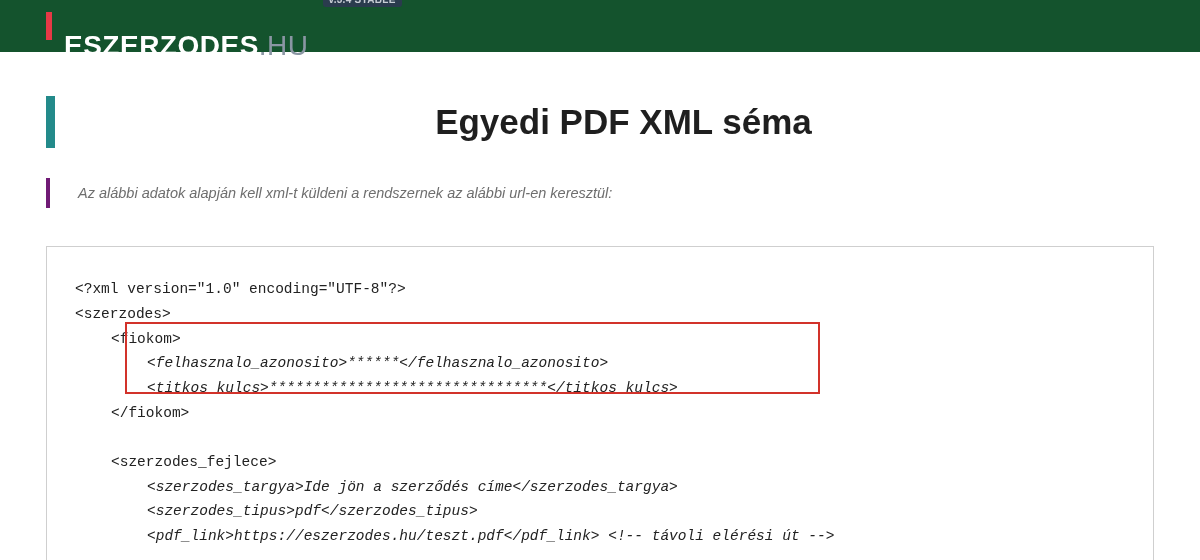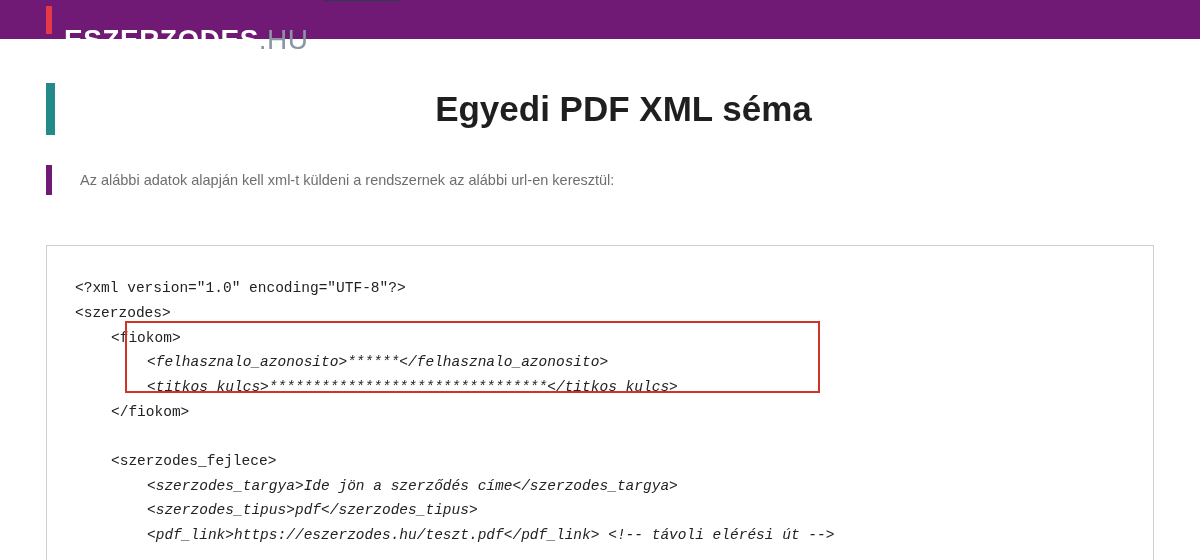--- a/index.html
+++ b/index.html
@@ -8,22 +8,22 @@
       box-sizing: border-box;
     }
     body {
       font-family: "Segoe UI", "Helvetica Neue", Arial, sans-serif;
       background: #ffffff;
       width: 1200px;
       height: 560px;
       overflow: hidden;
     }
     .header-bar {
-      background: #701a75;
-      height: 39px;
+      background: #14532d;
+      height: 52px;
       display: flex;
       align-items: center;
       padding: 14px 46px;
     }
     .logo {
       display: flex;
       align-items: flex-start;
       gap: 6px;
     }
     .logo-text {
@@ -74,23 +74,24 @@
       padding: 6px 0 6px 38px;
       margin-bottom: 30px;
       text-align: center;
     }
     .page-title {
       font-size: 35px;
       font-weight: 700;
       color: #1f1f1f;
     }
     .subtitle-wrap {
-      border-left: 6px solid #701a75;
+      border-left: 4px solid #701a75;
       padding: 4px 0 4px 28px;
-      margin-bottom: 50px;
+      margin-bottom: 38px;
+      font-style: italic;
     }
     .subtitle-text {
       font-size: 14.5px;
       color: #6e6e6e;
       line-height: 1.55;
     }
     .code-block {
       border: 1px solid #cfcfcf;
       background: #ffffff;
       padding: 30px 28px;

